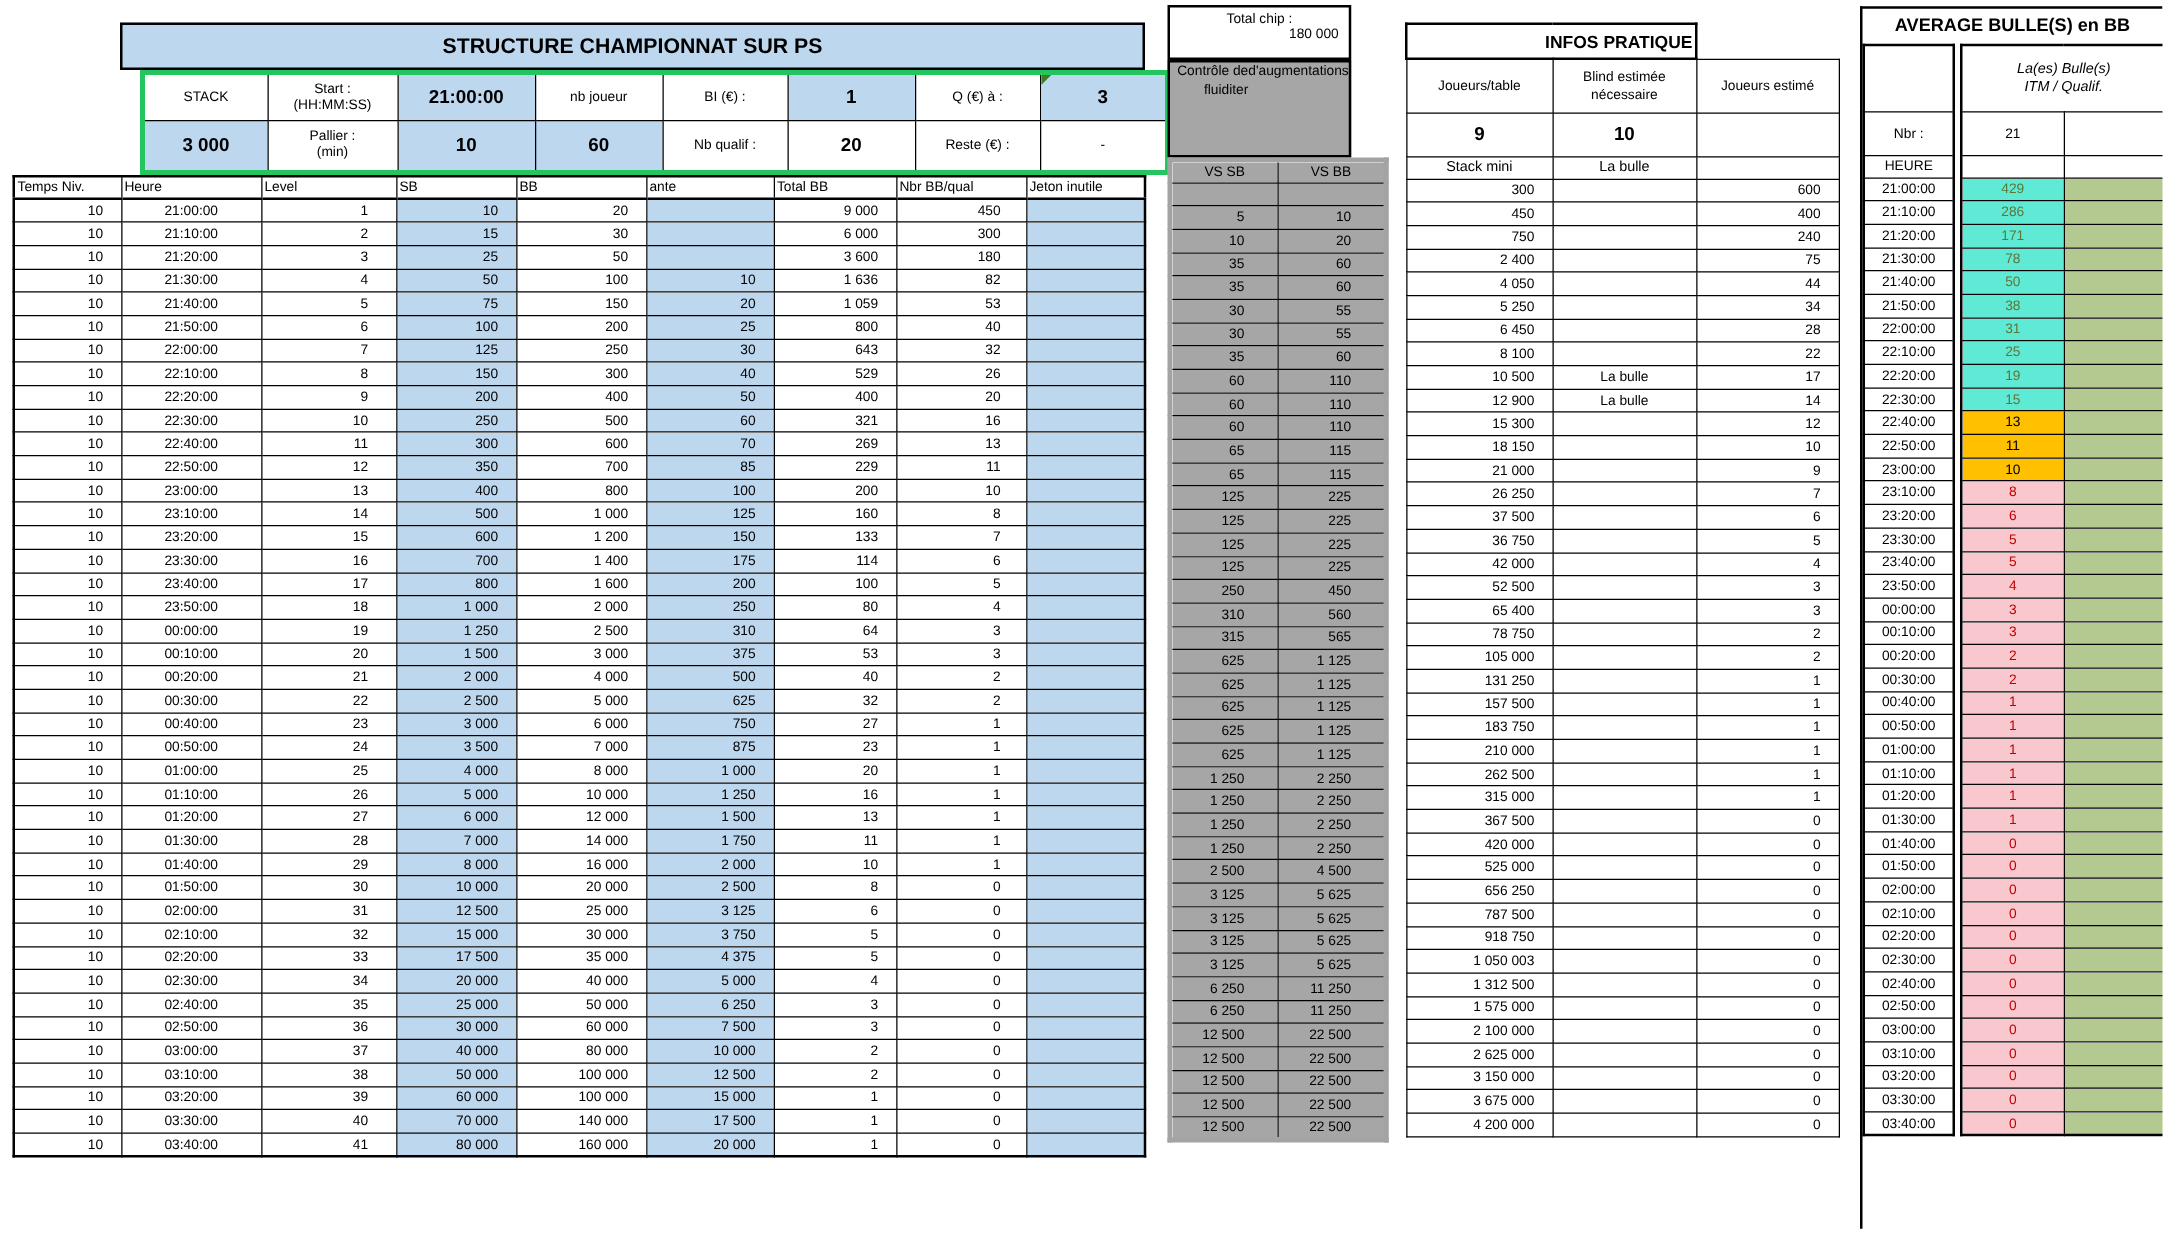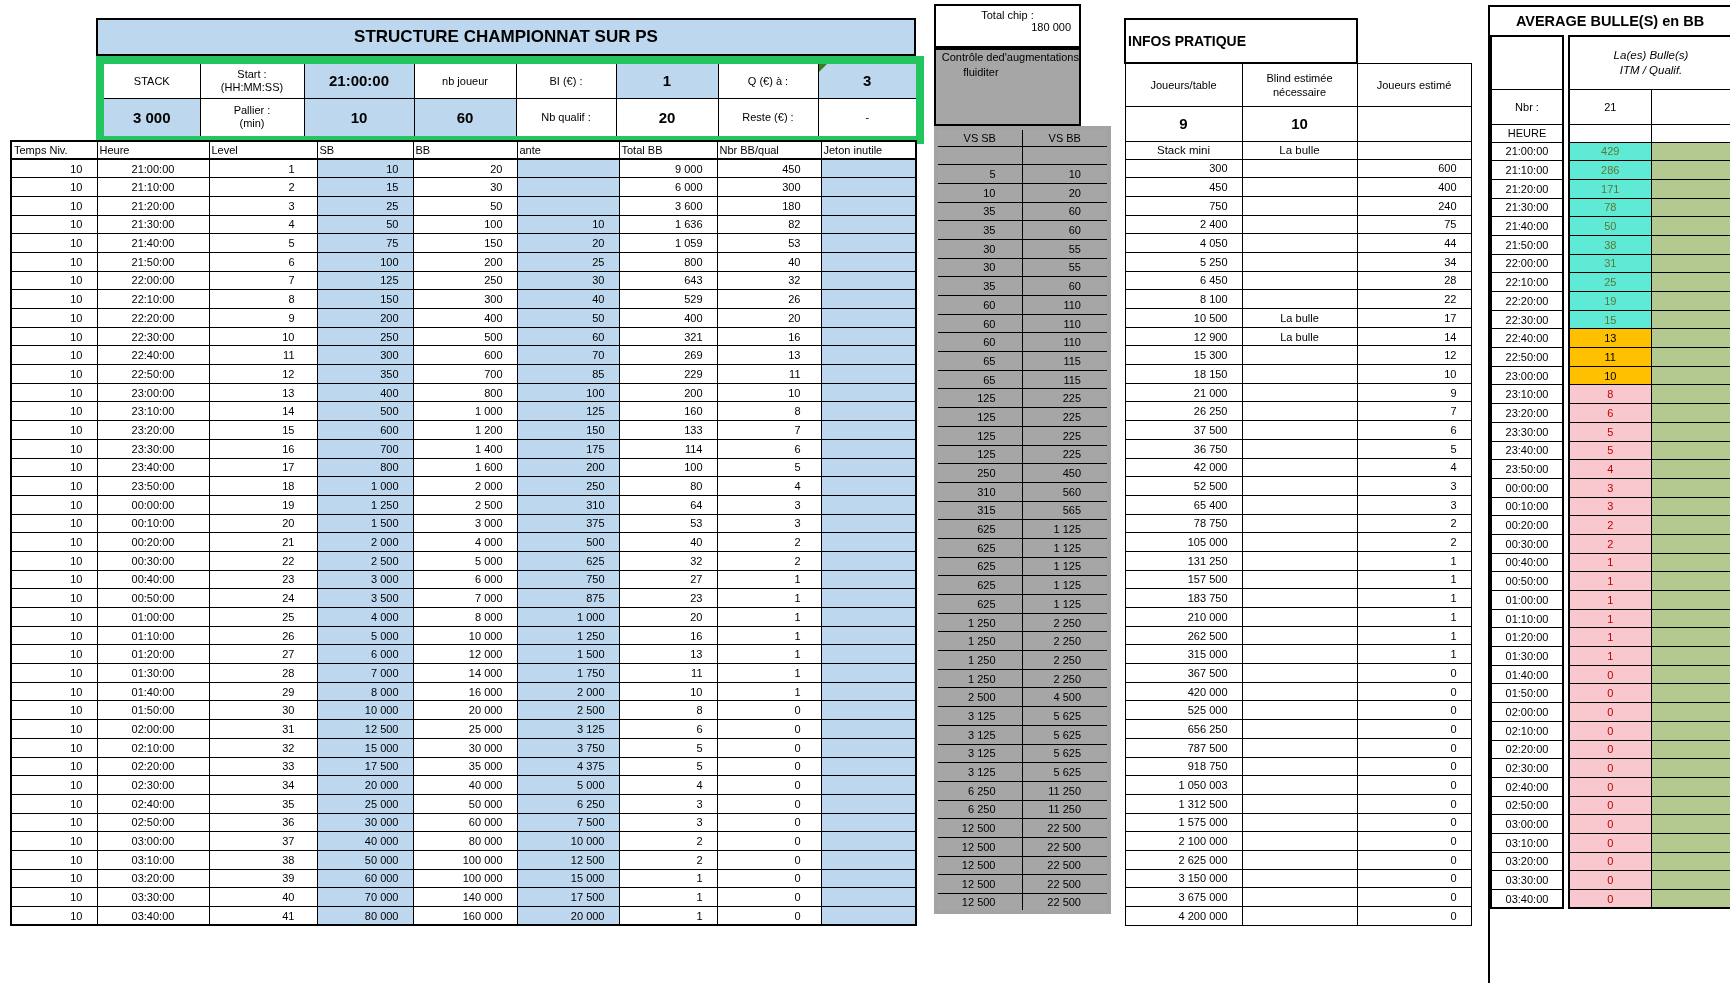--- a/index.html
+++ b/index.html
@@ -15,21 +15,21 @@
   .num { text-align:right; }
   .ctr { text-align:center; }
   .pr14 { padding-right:14px; }
   .pr20 { padding-right:20px; }
   .pr22 { padding-right:22px; }
   .pr26 { padding-right:26px; }
 
   
   .mhead { position:absolute; left:96px; top:18px; width:820px; }
   .mtitle { height:38px; border:2px solid #000; background:#BDD7EE; font-weight:bold; font-size:17px; text-align:center; line-height:34px; }
-  .ptbl { width:820px; border:8px solid #22c55e; }
+  .ptbl { width:820px; border:4px solid #22c55e;margin-left:16px; }
   .ptbl td { text-align:center; }
   .pr1 td { height:38px; }
   .pr2 td { height:42px; }
   .pv { font-weight:bold; font-size:15px; }
   .two { font-size:11px; line-height:13px; }
   .rel { position:relative; }
   .tri { position:absolute; left:0; top:0; width:0; height:0; border-top:8px solid #3A7D23; border-right:8px solid transparent; }
 
   
   .stbl { position:absolute; left:10px; top:140px; width:905px; border:2px solid #000; }
@@ -41,21 +41,21 @@
   .chipbox .cc { text-align:center; }
   .chipbox .cv { text-align:right; padding-right:8px; }
   .ctrlbox { border:2px solid #000; height:78px; background:#A6A6A6; display:flex; flex-direction:row; justify-content:center; text-align:right; line-height:15px; }
   .vtbl { width:173px; border:4px solid #a3a3a3; }
   .grayc { background:#A6A6A6; }
   .vhd { height:18px; text-align:center; background:#A6A6A6; }
 
   
   .itbl { position:absolute; left:1124px; top:18px; width:346px; }
   .itbl td { background:#fff; }
-  .ititle { border:2px solid #000; height:44px; font-weight:bold; font-size:14px; text-align:left; }
+  .ititle { border:2px solid #000; height:28px; font-weight:bold; font-size:14px; text-align:right; }
   .nob { border:none; background:transparent; }
   .ih { height:43px; text-align:center; white-space:normal; line-height:14px; padding:0 4px; }
   .iv { height:35px; text-align:center; font-weight:bold; font-size:15px; }
   .isub { height:18px; text-align:center; font-size:11.5px; }
 
   
   .avg { position:absolute; left:1488px; top:5px; width:242px; height:978px; border-left:2px solid #000; border-top:2px solid #000; }
   .atitle { height:28px; font-weight:bold; font-size:14.5px; text-align:center; line-height:28px; }
   .arow { display:flex; align-items:flex-start; }
   .attl { width:72px; border:2px solid #000; }

